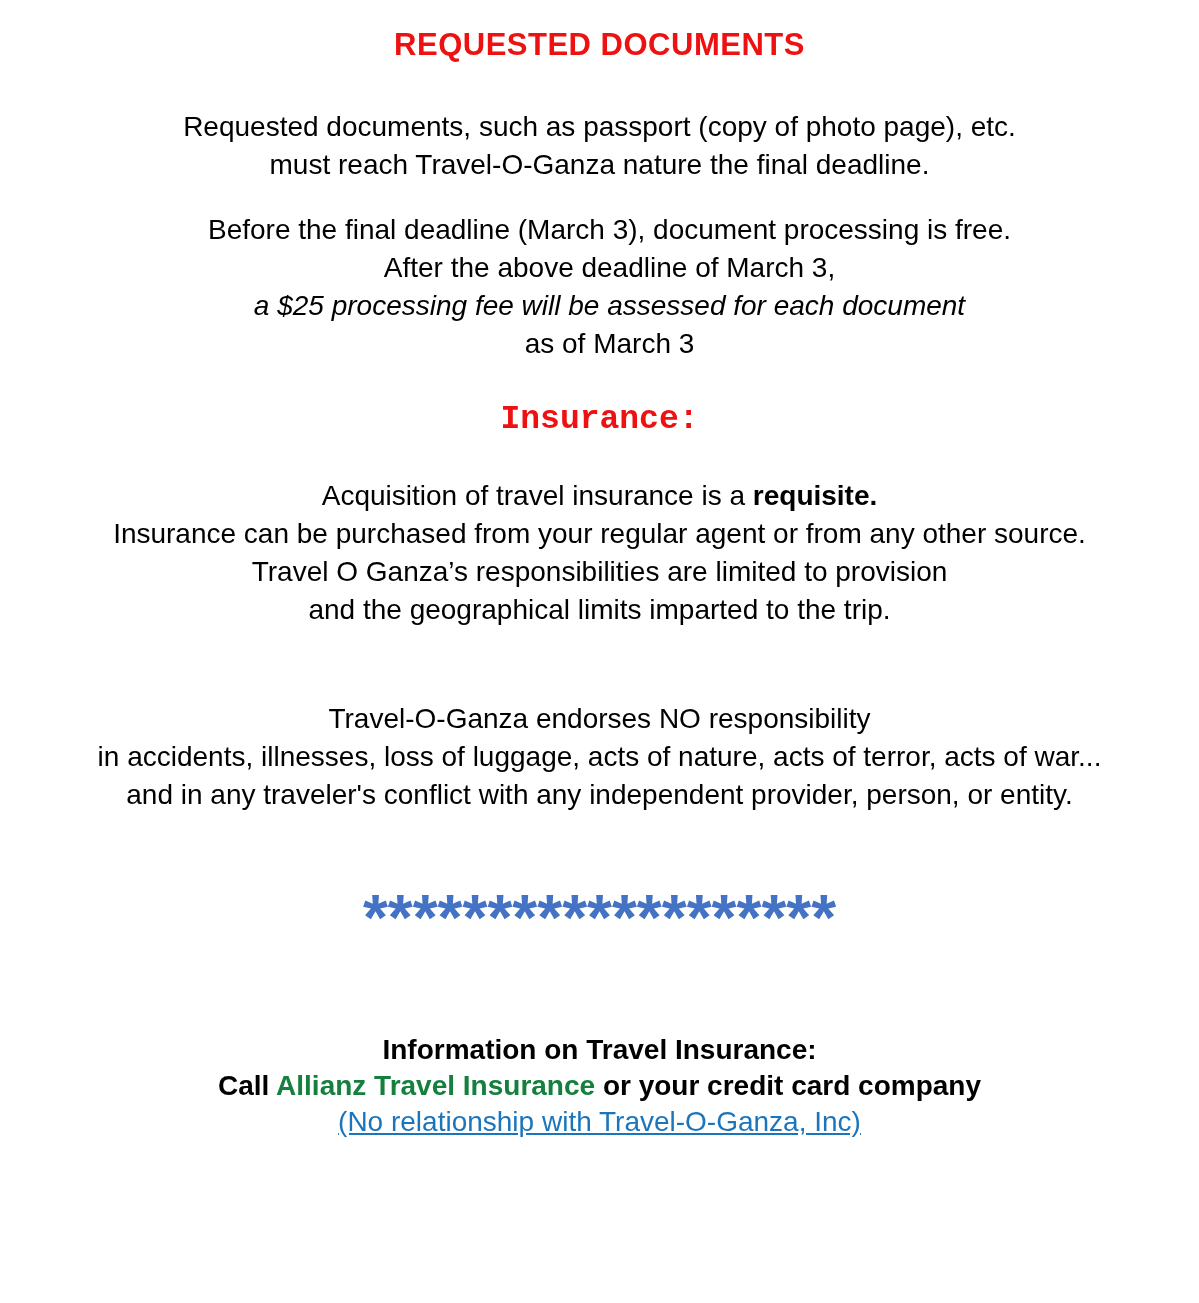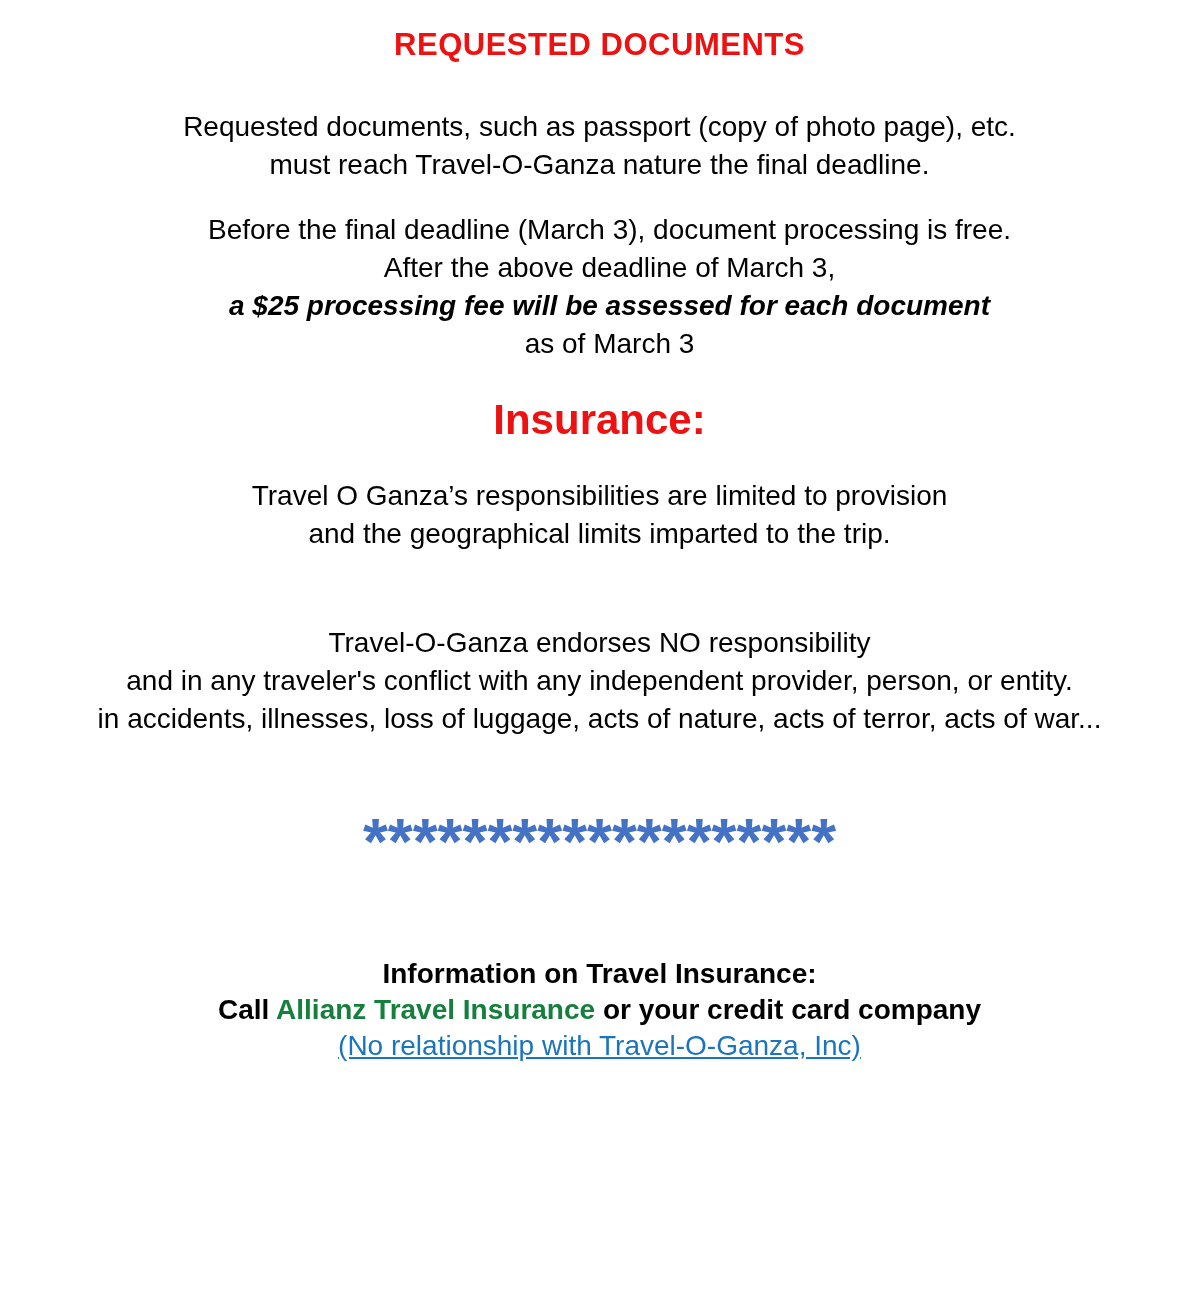--- a/index.html
+++ b/index.html
@@ -28,29 +28,30 @@
     font-size: 31px;
     line-height: 38px;
     font-weight: bold;
     color: #EE1111;
     letter-spacing: 0.5px;
   }
   .para-documents   { margin-top: 44px; }
   .para-deadline    { margin-top: 27px; margin-left: 20px; }
   .insurance-heading {
     margin-top: 35px;
-    font-size: 42px;
+    font-size: 33px;
     line-height: 44px;
     font-weight: bold;
     color: #EE1111;
+    font-family: Liberation Mono, monospace;
   }
   .para-insurance   { margin-top: 35px; }
   .para-responsibility { margin-top: 71px; }
   .para-encourage   { margin-top: 15px; }
-  .italic { font-style: italic; font-weight: bold; }
+  .italic { font-style: italic; }
   .bold   { font-weight: bold; }
   .asterisk-row {
     margin-top: 78px;
     height: 52px;
     line-height: 52px;
     font-size: 64px;
     font-weight: bold;
     color: #4472C4;
     letter-spacing: 0px;
   }
@@ -85,28 +86,30 @@
   <div class="para-deadline">
     <div class="line">Before the final deadline (March 3), document processing is free.</div>
     <div class="line">After the above deadline of March 3,</div>
     <div class="line italic">a $25 processing fee will be assessed for each document</div>
     <div class="line">as of March 3</div>
   </div>
 
   <div class="insurance-heading">Insurance:</div>
 
   <div class="para-insurance">
+    <div class="line"><span>Acquisition of travel insurance is a </span><span class="bold">requisite.</span></div>
+    <div class="line">Insurance can be purchased from your regular agent or from any other source.</div>
     <div class="line">Travel O Ganza’s responsibilities are limited to provision</div>
     <div class="line">and the geographical limits imparted to the trip.</div>
   </div>
 
   <div class="para-responsibility">
     <div class="line">Travel-O-Ganza endorses NO responsibility</div>
+    <div class="line">in accidents, illnesses, loss of luggage, acts of nature, acts of terror, acts of war...</div>
     <div class="line">and in any traveler's conflict with any independent provider, person, or entity.</div>
-    <div class="line">in accidents, illnesses, loss of luggage, acts of nature, acts of terror, acts of war...</div>
   </div>
 
 
   <div class="asterisk-row">*******************</div>
 
   <div class="help-block">
     <div class="line">Information on Travel Insurance:</div>
     <div class="line"><span>Call </span><span class="allianz-red">Allianz Travel Insurance</span><span> or your credit card company</span></div>
     <div class="line"><span class="help-link">(No relationship with Travel-O-Ganza, Inc)</span></div>
   </div>

